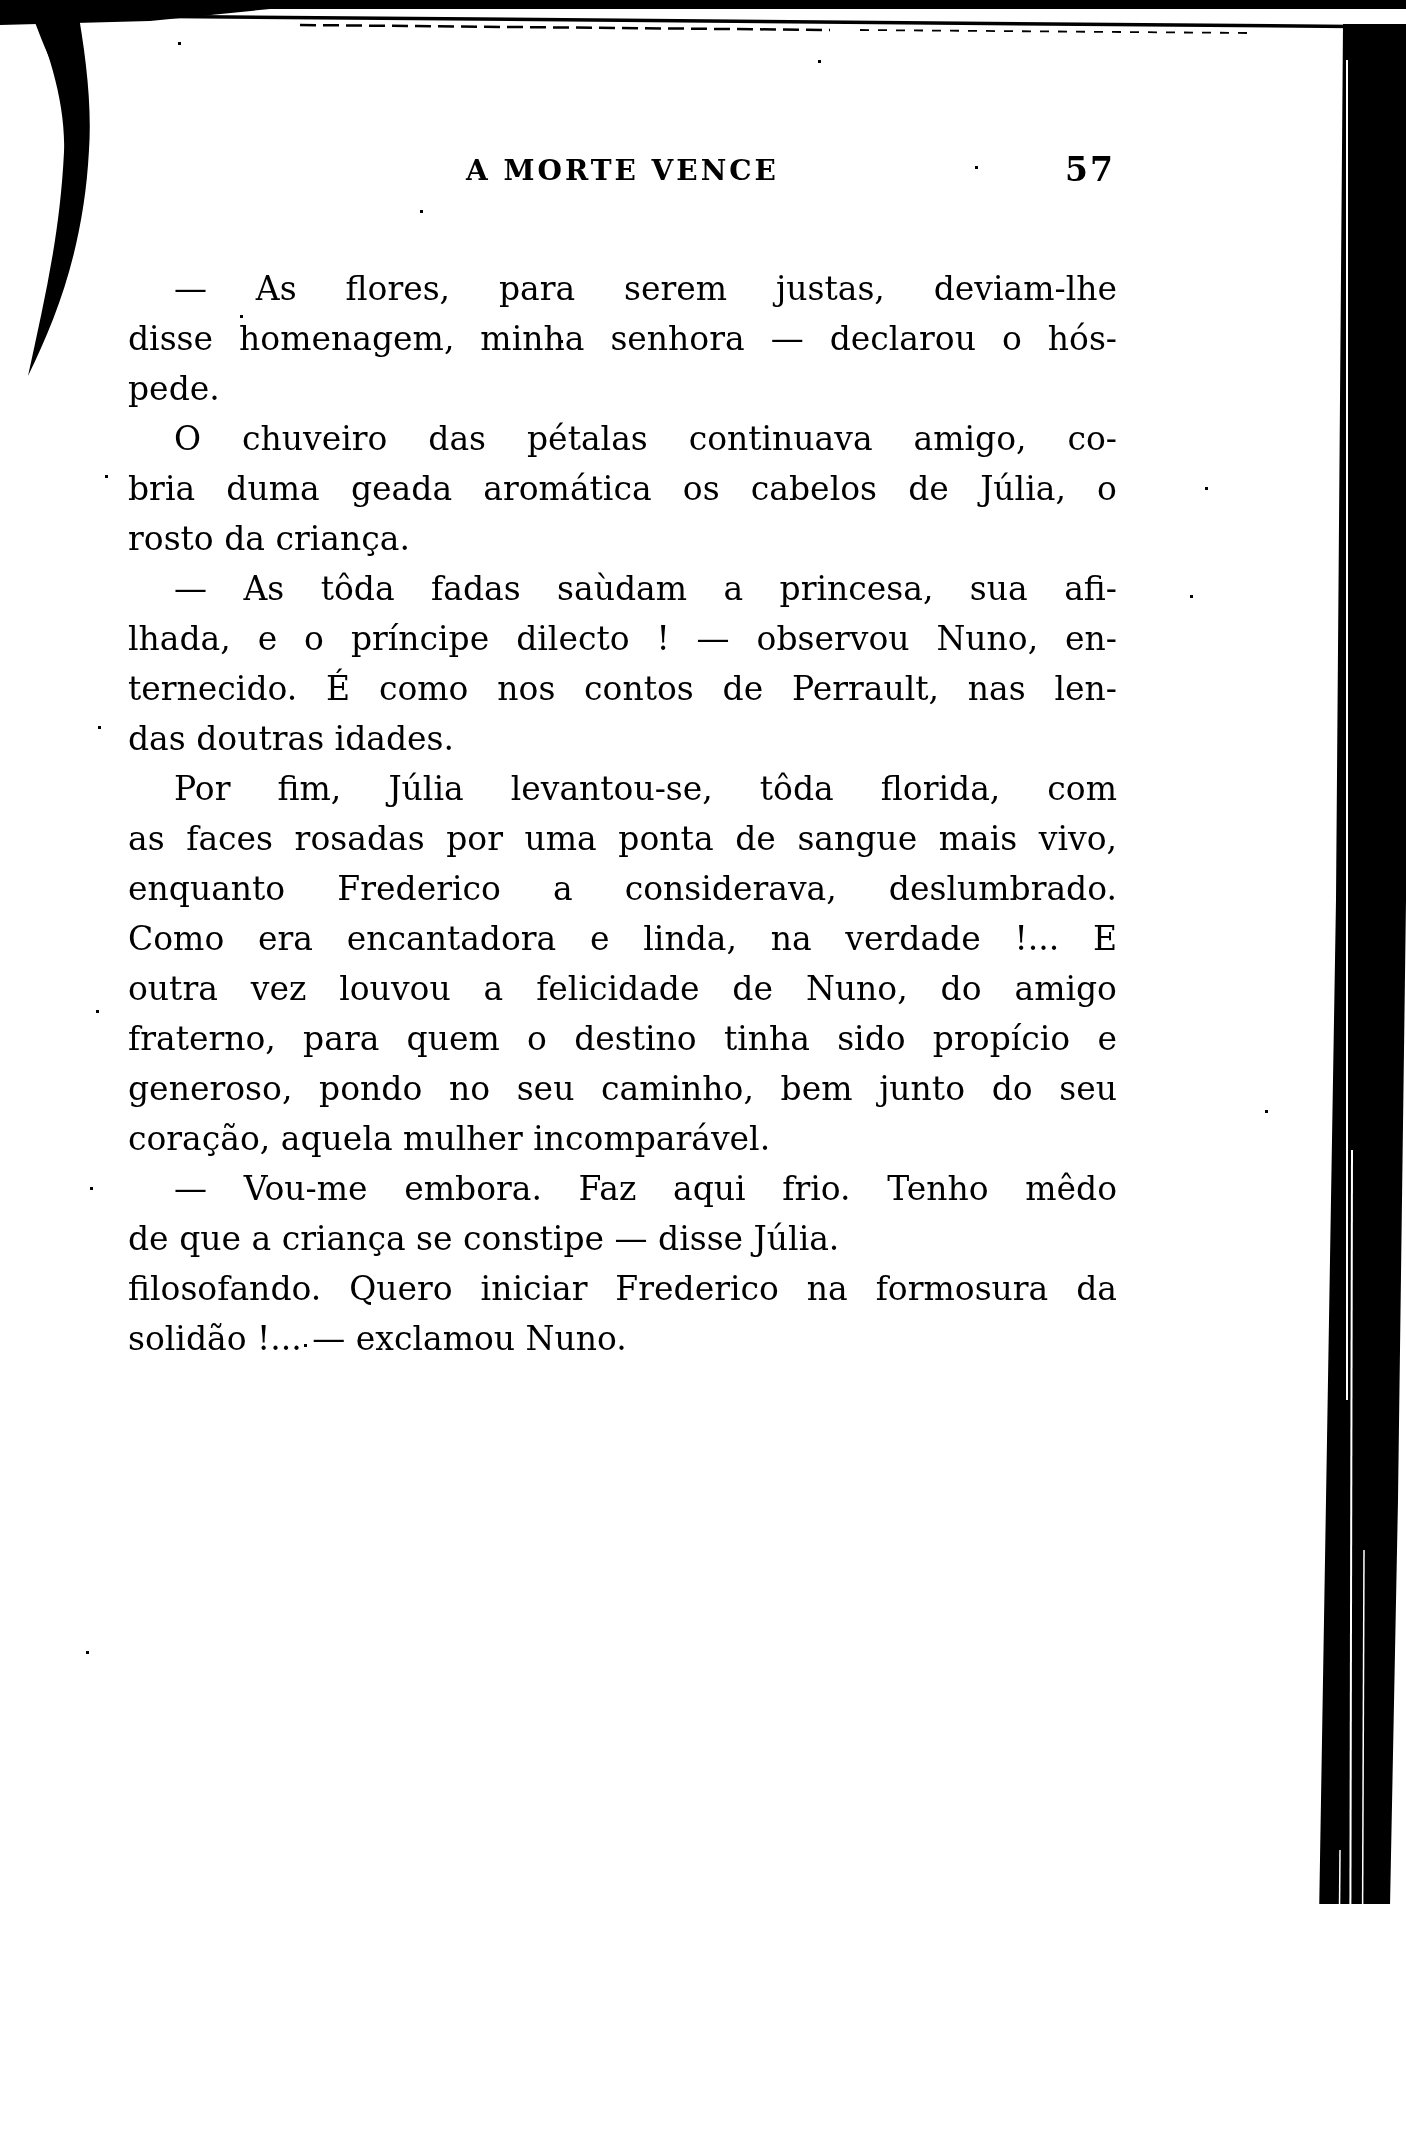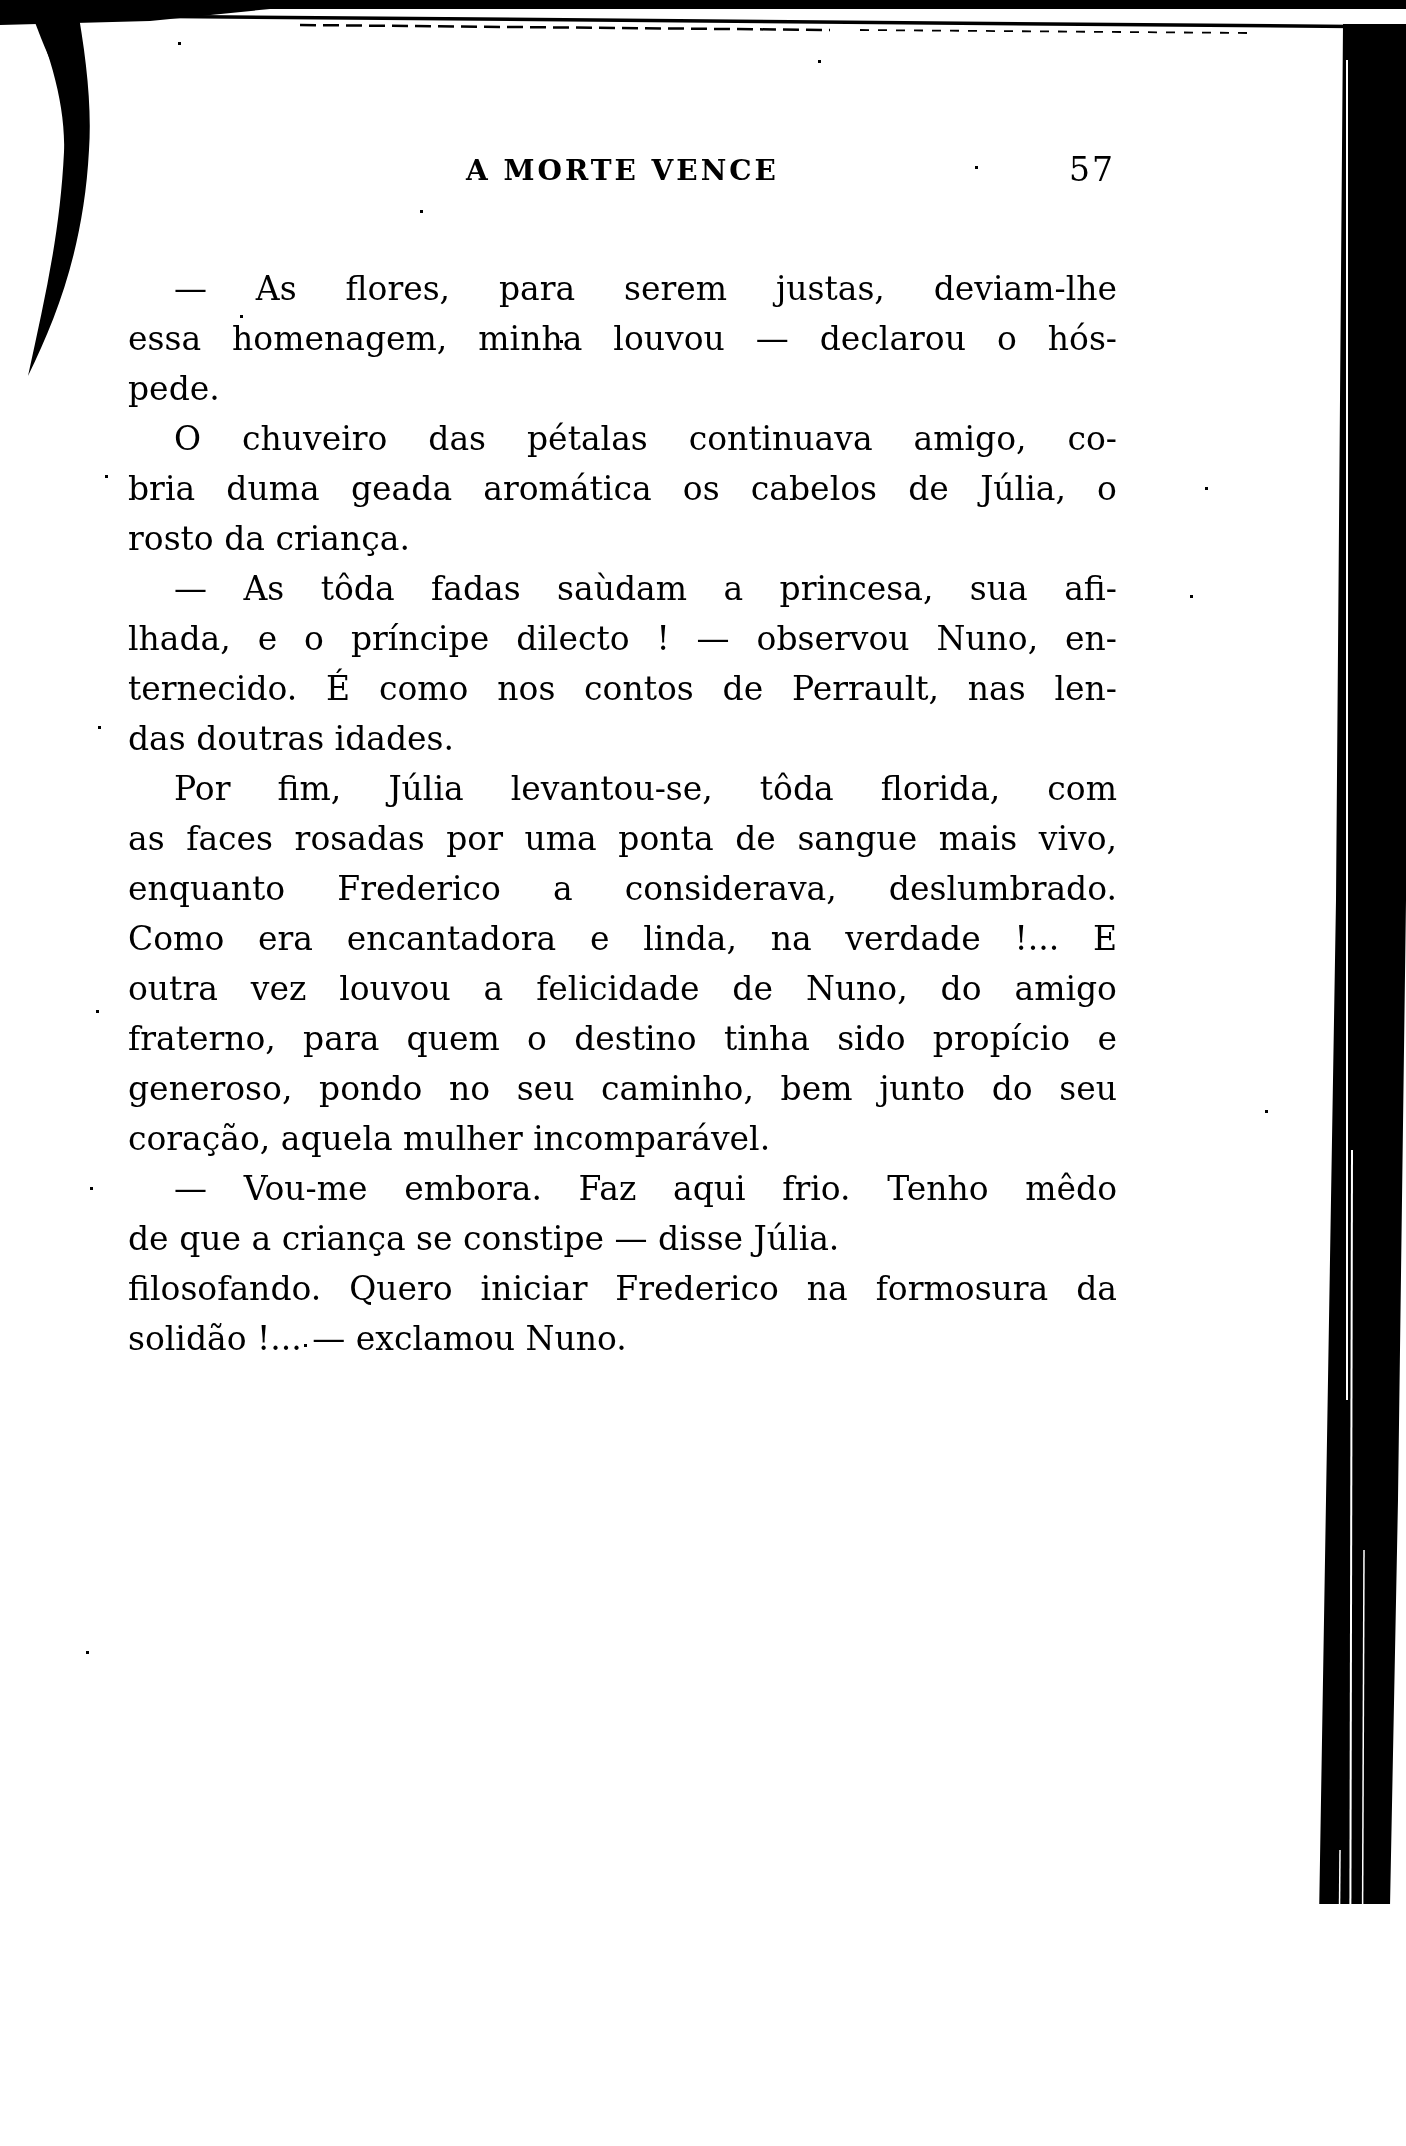--- a/index.html
+++ b/index.html
@@ -15,21 +15,21 @@
   .header{
     position:absolute;left:128px;top:150px;width:989px;height:48px;
   }
   .title{
     position:absolute;left:0;right:0;top:4px;
     text-align:center;
     font-size:28px;font-weight:bold;letter-spacing:3px;
   }
   .pagenum{
     position:absolute;right:2px;top:0;
-    font-size:33px;font-weight:normal;letter-spacing:2px;
+    font-size:33px;font-weight:bold;letter-spacing:2px;
   }
   .pagebody{
     position:absolute;left:128px;top:247px;width:989px;
     font-size:33px;line-height:50px;margin-top:17px;
   }
   .line{
     text-align:justify;
     text-align-last:justify;
   }
   .line.first{text-indent:46px;}
@@ -79,21 +79,21 @@
 
   <div class="specks"></div>
 
   <div class="header">
     <span class="title">A MORTE VENCE</span>
     <span class="pagenum">57</span>
   </div>
 
   <div class="pagebody">
       <div class="line first">— As flores, para serem justas, deviam-lhe</div>
-      <div class="line">essa homenagem, minha louvou — declarou o hós-</div>
+      <div class="line">disse homenagem, minha senhora — declarou o hós-</div>
       <div class="line plast">pede.</div>
       <div class="line first">O chuveiro das pétalas continuava amigo, co-</div>
       <div class="line">bria duma geada aromática os cabelos de Júlia, o</div>
       <div class="line plast">rosto da criança.</div>
       <div class="line first">— As tôda fadas saùdam a princesa, sua afi-</div>
       <div class="line">lhada, e o príncipe dilecto ! — observou Nuno, en-</div>
       <div class="line">ternecido. É como nos contos de Perrault, nas len-</div>
       <div class="line plast">das doutras idades.</div>
       <div class="line first">Por fim, Júlia levantou-se, tôda florida, com</div>
       <div class="line">as faces rosadas por uma ponta de sangue mais vivo,</div>

